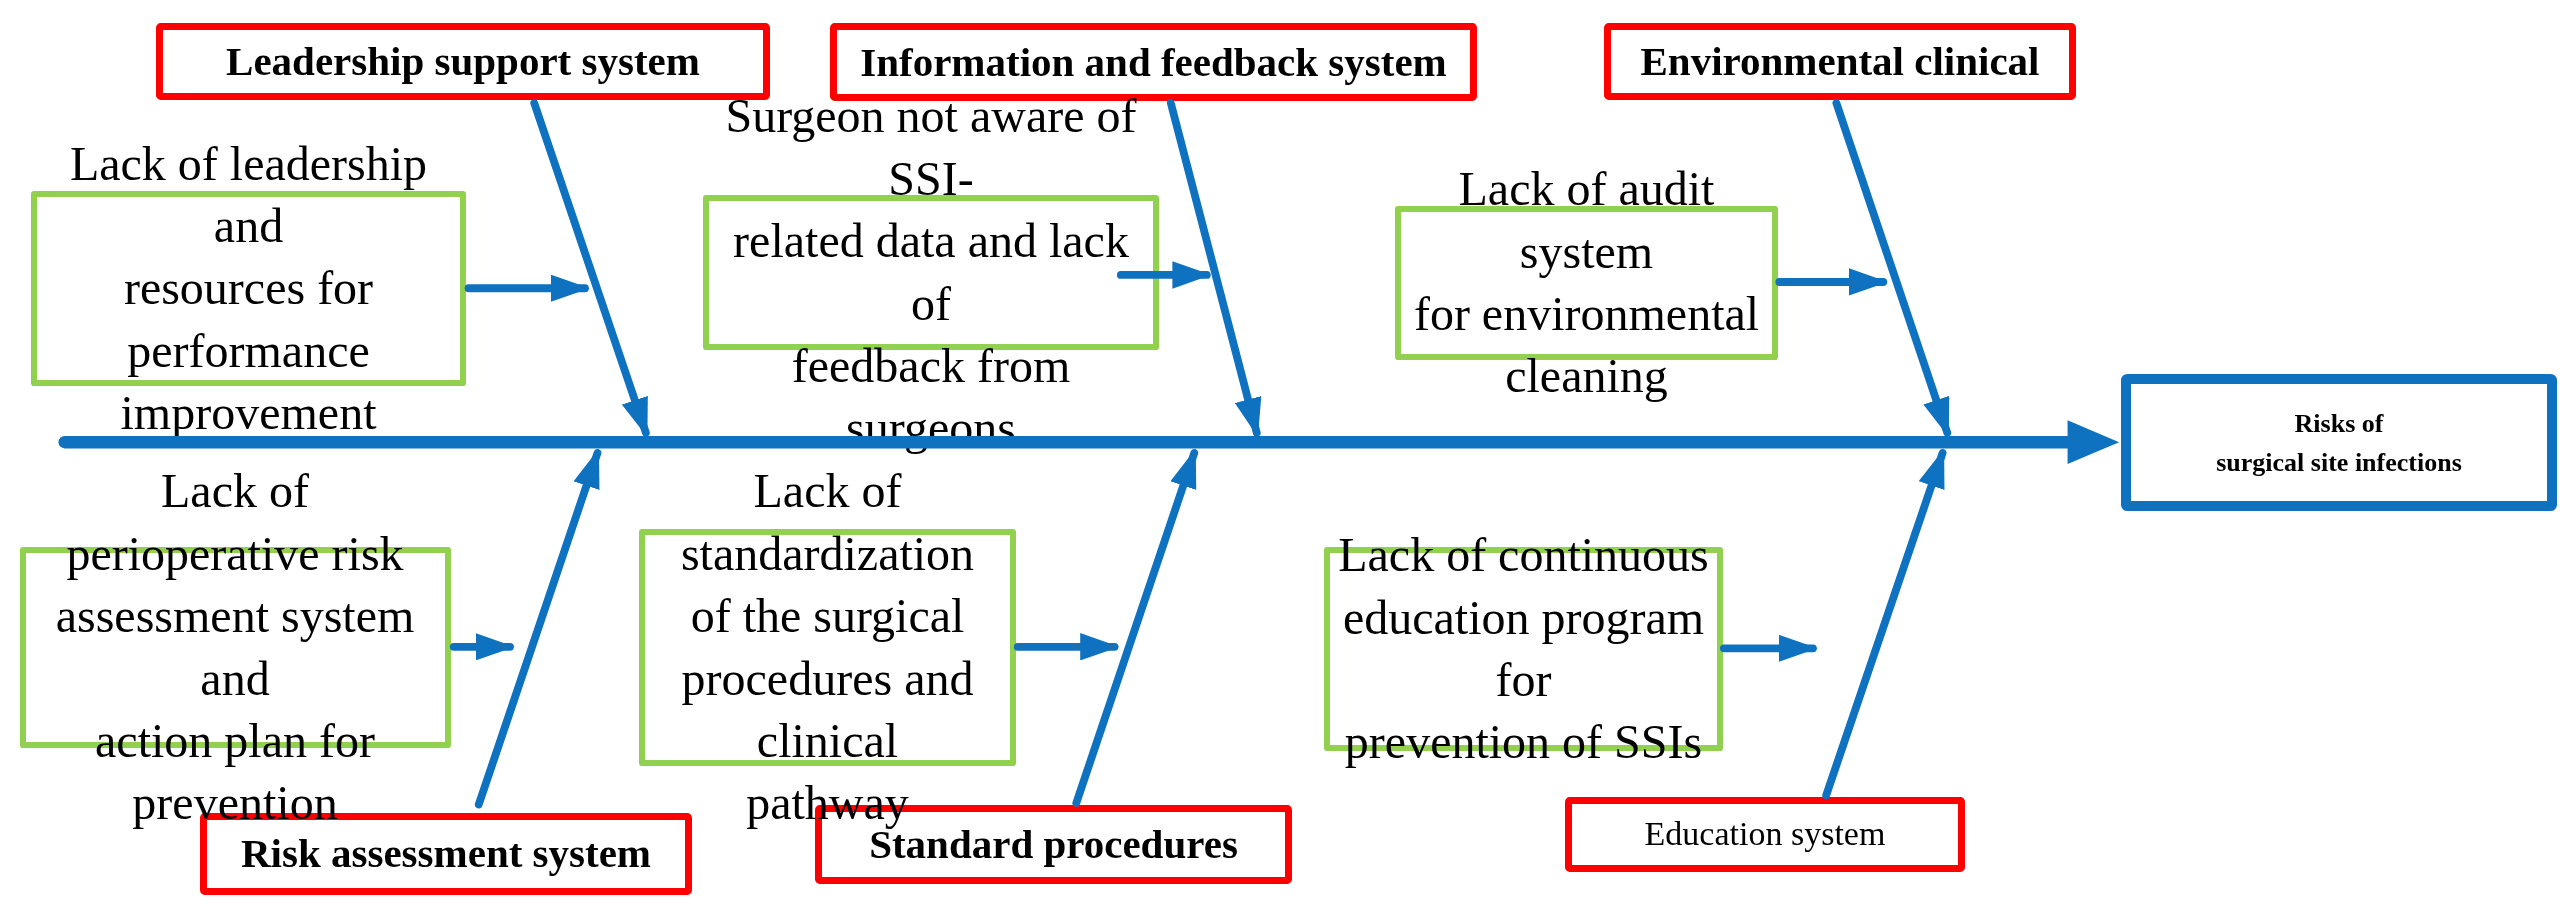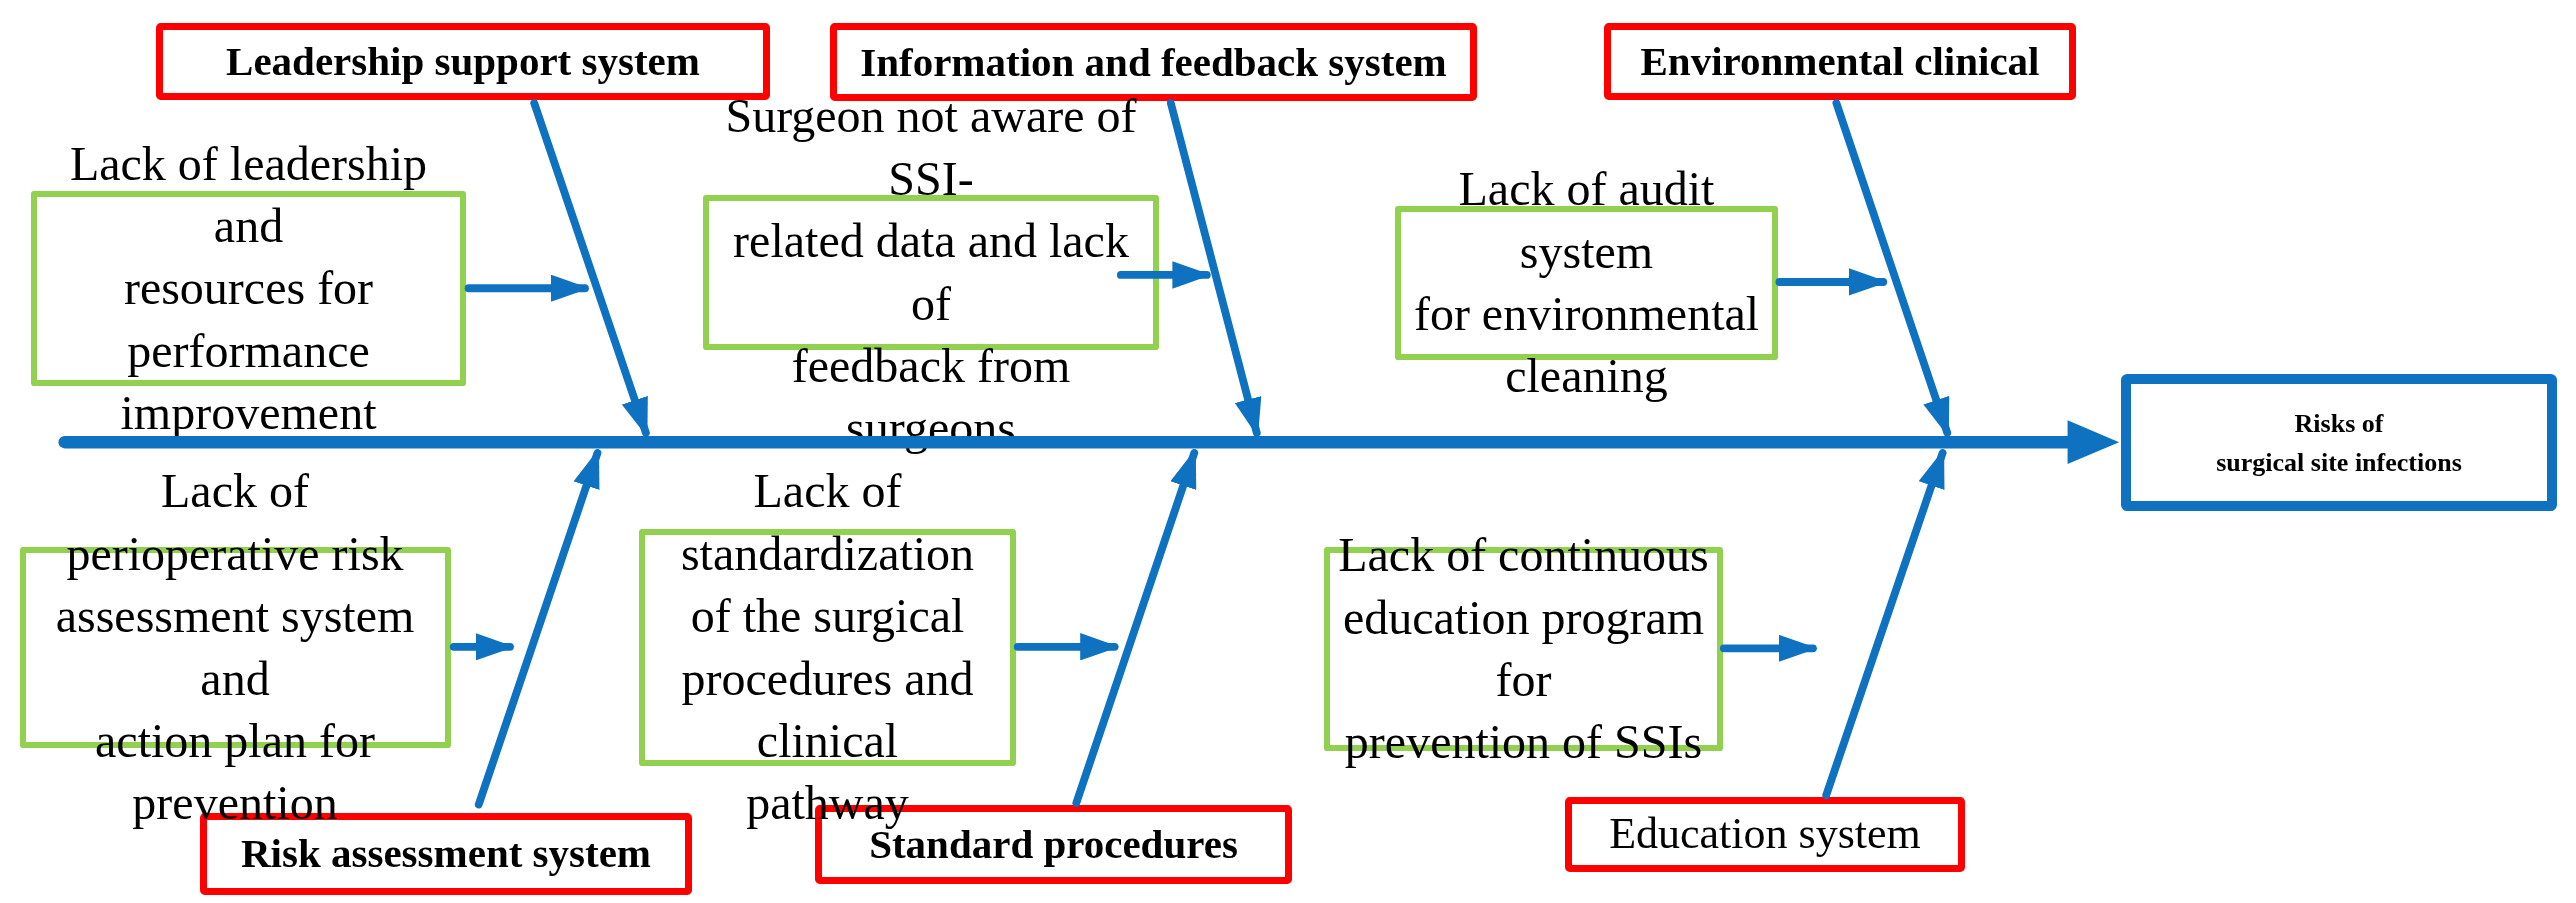--- a/index.html
+++ b/index.html
@@ -28,21 +28,21 @@
     display:flex;align-items:center;justify-content:center;
     text-align:center;background:var(--bg);
     z-index:1;
   }
   .txt{white-space:pre-line;}
   .category{
     border:7px solid var(--red);
     border-radius:4.7px;
     font-weight:bold;font-size:41px;line-height:1.2;
   }
-  .category.regular{font-weight:normal;font-size:44px;}
+  .category.regular{font-weight:normal;font-size:34px;}
   .cause{
     border:6.3px solid var(--green);
     border-radius:3.1px;
     font-size:48px;line-height:1.3;
     padding:3.1px 6.3px;
   }
   .effect{
     border:10.2px solid var(--blue);
     border-radius:6.3px;
     font-weight:bold;font-size:26px;line-height:1.5;

